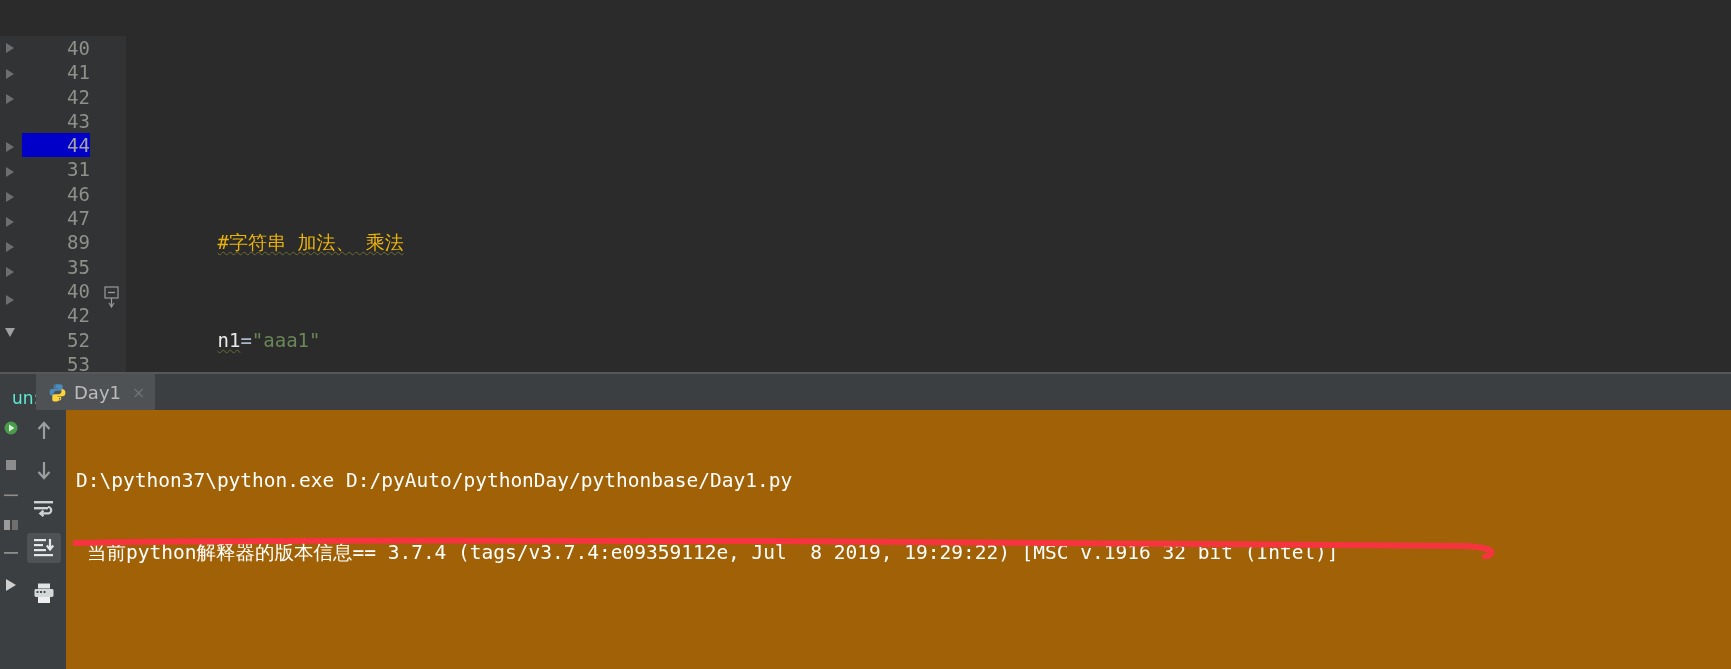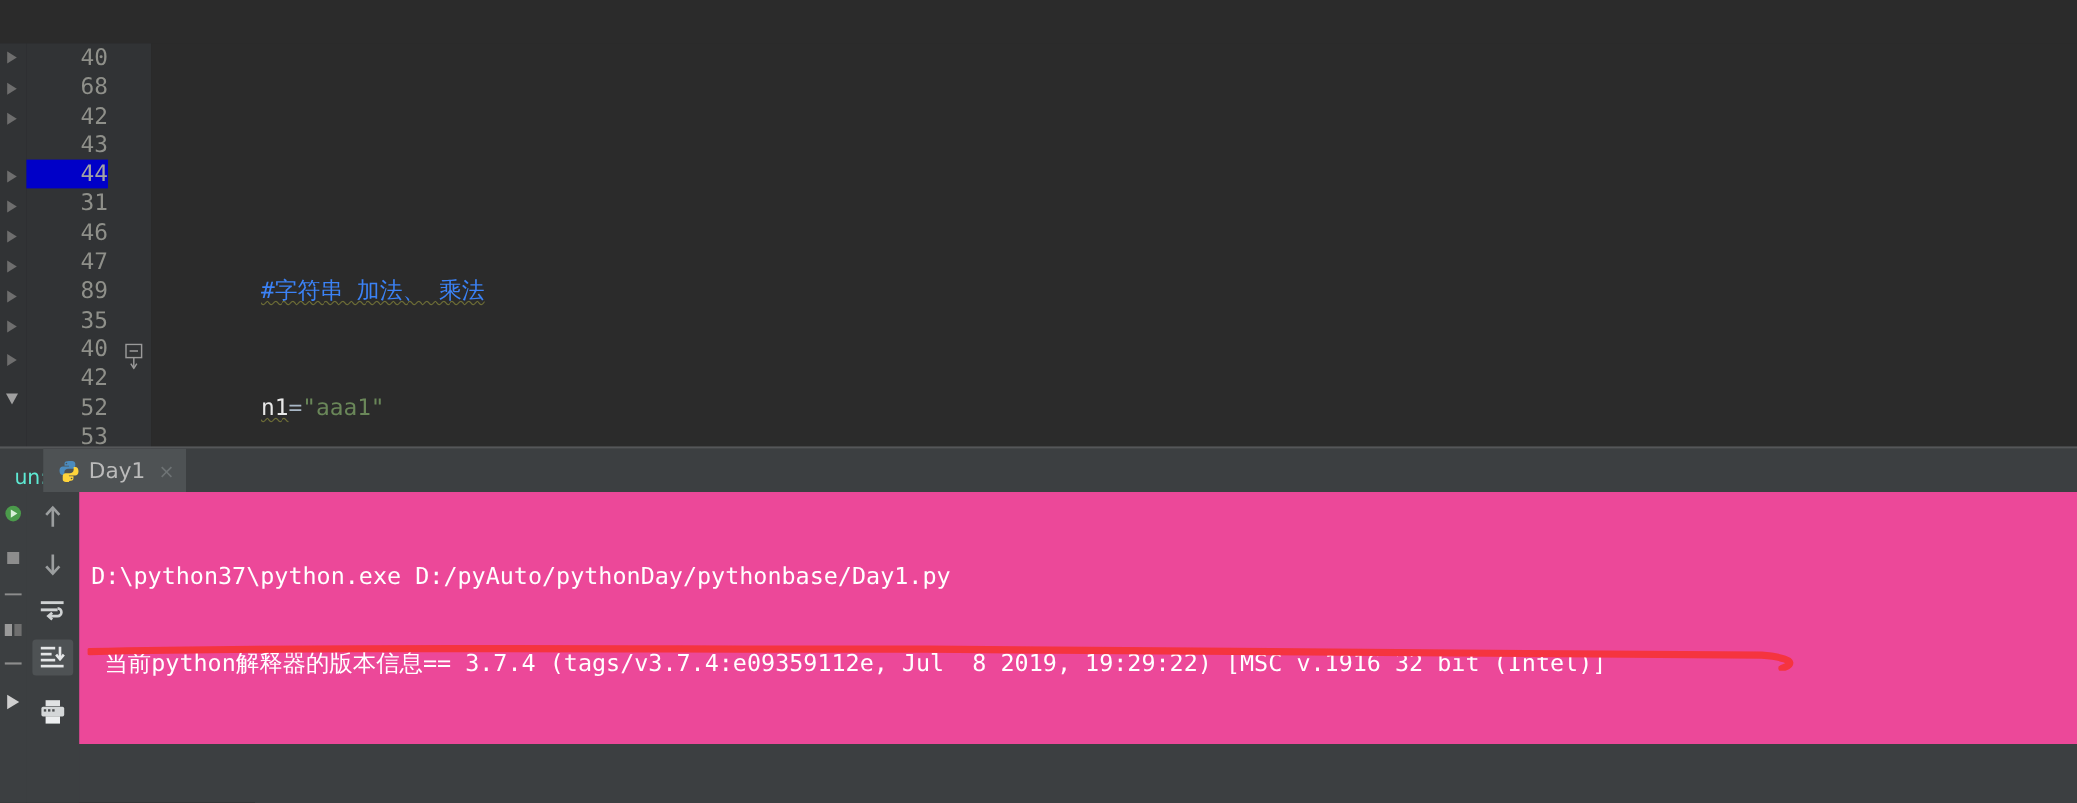--- a/index.html
+++ b/index.html
@@ -77,21 +77,21 @@
     right: 0;
     height: 372px;
     background: #2b2b2b;
     font-size: 19px;
     line-height: 24.3px;
     white-space: pre;
     font-family: "DejaVu Sans Mono", monospace;
     color: #a9b7c6;
   }
   .code .line { height: 24.3px; padding-left: 0px; position: relative; }
-  .tok-comment-cn { color: #3b82f6; }
+  .tok-comment-cn { color: #eab308; }
   .tok-str { color: #6a8759; }
   .tok-op { color: #a9b7c6; }
   .tok-white { color: #e8e8e8; }
 
   
   .squig {
     text-decoration: underline;
     text-decoration-style: wavy;
     text-decoration-color: #6c6c35;
     text-decoration-thickness: 1px;
@@ -206,22 +206,22 @@
     left: 1px;
     width: 20px;
     display: flex; align-items:center; justify-content:center;
   }
 
   
   .console {
     position: absolute;
     left: 66px; top: 36px;
     right: 0;
-    height: 210px;
-    background: #ec4899;
+    height: 259px;
+    background: #a16207;
     color: #ffffff;
     font-family: "DejaVu Sans Mono", monospace;
     font-size: 19.5px;
     line-height: 24px;
     padding: 11px 0 0 10px;
     white-space: pre;
     overflow: hidden;
   }
   .console .cline { height: 24px; position: relative; }
   .console .cline.indent { padding-left: 11px; }
@@ -298,21 +298,21 @@
       <div class="run-arrow" style="top:290px;">
         <svg width="12" height="12" viewBox="0 0 12 12">
             <path d="M1 2 L11 2 L6 11 Z" fill="#a0a0a0"></path>
           </svg>
       </div>
 
     </div>
 
     <div class="linenums">
       <div>40</div>
-      <div>68</div>
+      <div>41</div>
       <div>42</div>
       <div>43</div>
       <div class="cur">44</div>
       <div>31</div>
       <div>46</div>
       <div>47</div>
       <div>89</div>
       <div>35</div>
       <div>40</div>
       <div>42</div>

